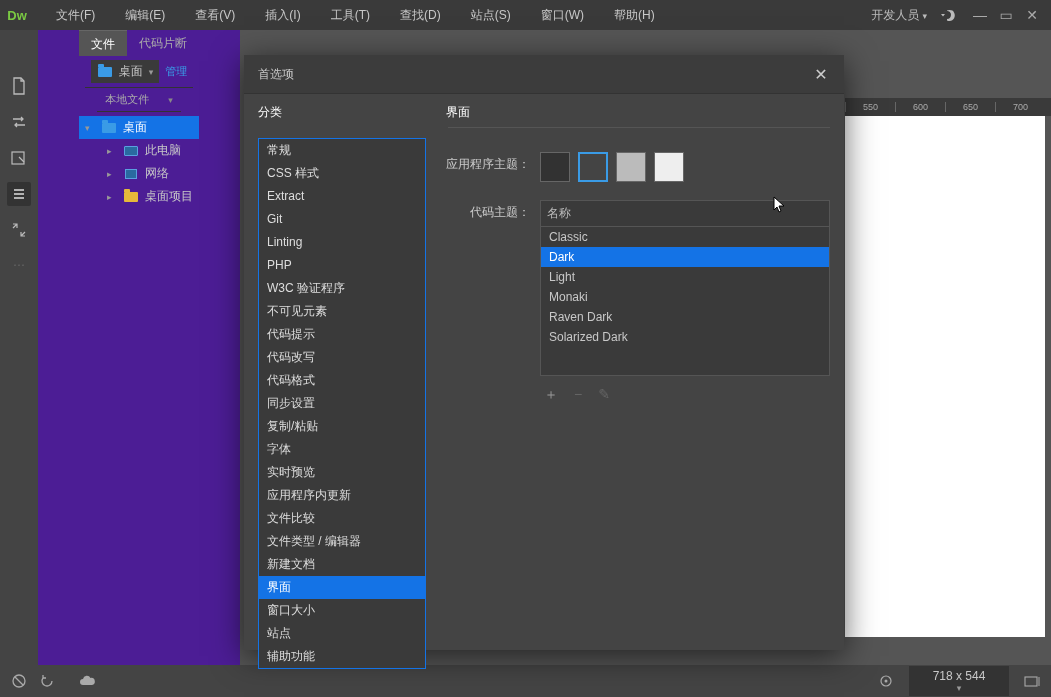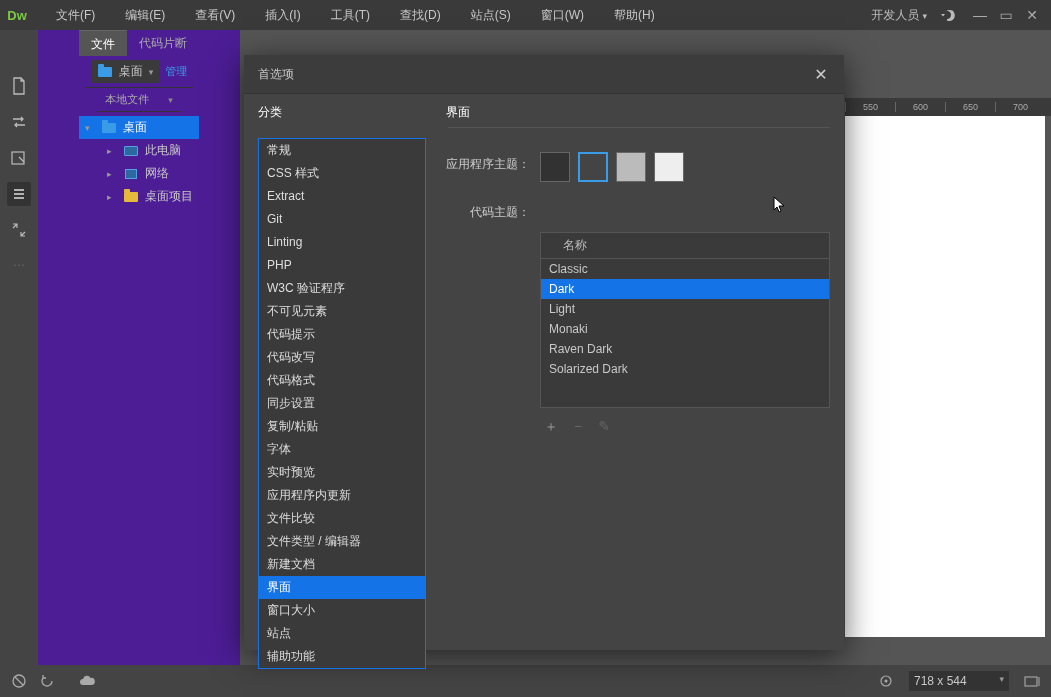--- a/index.html
+++ b/index.html
@@ -52,21 +52,21 @@
 
 .canvas-area { flex: 1; background: #555; position: relative; }
 .ruler-area { position: absolute; left: 605px; right: 0; top: 68px; height: 18px; background: #3a3a3a; display: flex; align-items: center; font-size: 9px; color: #aaa; overflow: hidden; }
 .ruler-mark { width: 50px; text-align: center; border-left: 1px solid #666; flex-shrink: 0; }
 .white-doc { position: absolute; left: 605px; right: 6px; top: 86px; bottom: 60px; background: #fff; }
 
 .statusbar { position: absolute; left: 0; right: 0; bottom: 0; height: 32px; background: #444; display: flex; align-items: center; padding: 0 8px; }
 .status-icon { width: 22px; height: 22px; display: flex; align-items: center; justify-content: center; cursor: pointer; color: #aaa; }
 .body-tag { position: absolute; left: 313px; bottom: 6px; background: #5a7a8a; padding: 3px 14px; font-size: 11px; color: #fff; clip-path: polygon(0 0, calc(100% - 8px) 0, 100% 50%, calc(100% - 8px) 100%, 0 100%); }
 .status-right { margin-left: auto; display: flex; align-items: center; gap: 12px; }
-.zoom-sel { background: #333; padding: 3px 5px; width: 100px; display: flex; justify-content: space-between; align-items: flex-start; }
+.zoom-sel { background: #333; padding: 3px 5px; width: 100px; display: flex; justify-content: space-between; align-items: center; flex-direction: column; }
 .zoom-sel .dd { font-size: 9px; color: #999; }
 
 
 .dialog { position: absolute; left: 244px; top: 55px; width: 600px; height: 595px; background: #444; box-shadow: 0 6px 30px rgba(0,0,0,0.6); display: flex; flex-direction: column; }
 .dialog-title { padding: 10px 14px; display: flex; align-items: center; justify-content: space-between; border-bottom: 1px solid #333; background: #3c3c3c; }
 .dialog-close { width: 18px; height: 18px; display: flex; align-items: center; justify-content: center; cursor: pointer; font-size: 16px; color: #ccc; }
 .dialog-body { flex: 1; display: flex; flex-direction: column; padding: 0; }
 .dialog-headers { display: flex; padding: 10px 14px 6px; color: #ffffff; }
 .dh-cat { width: 176px; }
 .dh-right { flex: 1; padding-left: 12px; border-top: 0; }
@@ -80,21 +80,21 @@
 .setting-row { display: flex; gap: 10px; align-items: flex-start; }
 .setting-label { width: 92px; text-align: right; color: #ccc; padding-top: 4px; }
 .swatches { display: flex; gap: 8px; }
 .swatch { width: 30px; height: 30px; border: 1px solid #666; cursor: pointer; }
 .swatch.sw-dark1 { background: #323232; }
 .swatch.sw-dark2 { background: #444; border: 2px solid #3a9be6; padding: 2px; background-clip: content-box; }
 .swatch.sw-light1 { background: #bbb; }
 .swatch.sw-light2 { background: #eee; }
 
 .theme-list-wrap { flex: 1; }
-.theme-header { padding: 4px 22px; color: #bbb; font-size: 12px; background: #3a3a3a; border: 1px solid #555; border-bottom: none; margin-top: 32px; }
+.theme-header { padding: 4px 6px; color: #bbb; font-size: 12px; background: #3a3a3a; border: 1px solid #555; border-bottom: none; }
 .theme-list { border: 1px solid #555; background: #3a3a3a; min-height: 150px; }
 .theme-item { padding: 3px 8px; cursor: pointer; font-size: 12px; }
 .theme-item.selected { background: #1473e6; color: #fff; }
 .theme-actions { display: flex; gap: 16px; padding: 10px 4px; color: #999; }
 .theme-action { cursor: pointer; font-size: 14px; }
 
 .cursor-arrow { position: absolute; left: 773px; top: 196px; width: 14px; height: 18px; pointer-events: none; z-index: 2000; }
 
 .hr-line { border-top: 1px solid #555; margin: 0 0 6px 0; width: 382px; margin-left: auto; }
 </style>

